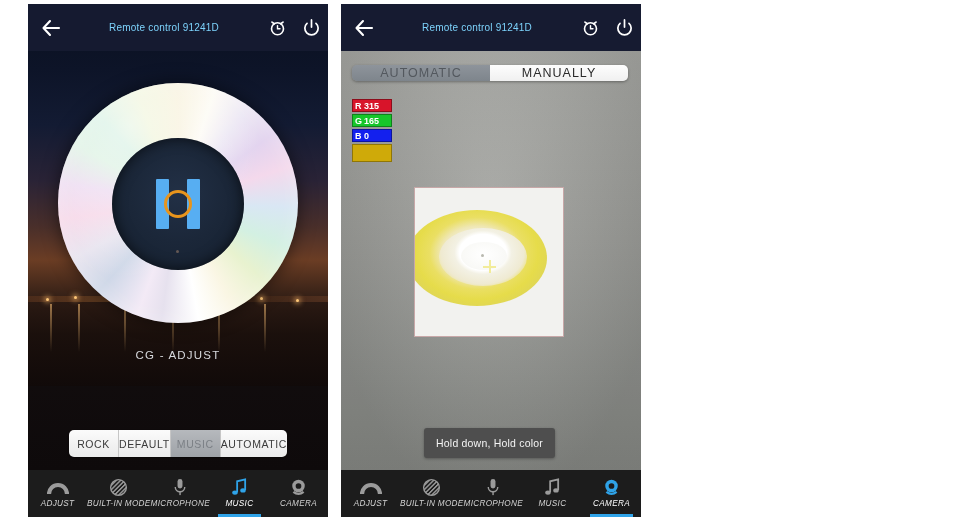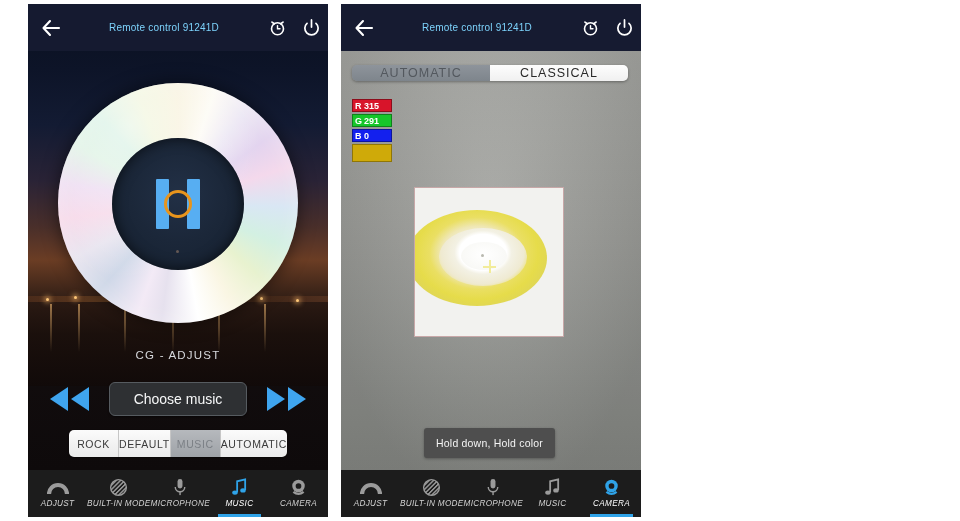--- a/index.html
+++ b/index.html
@@ -200,35 +200,20 @@
           <div class="bar l"></div>
             <div class="bar r"></div>
             <div class="ring"></div>
         </div>
       </div>
       <div class="disc-speck"></div>
     </div>
 
     <div class="track-title">CG - ADJUST</div>
 
-    <div class="ctrl-row">
-      <div class="seek">
-        <svg width="50" height="28" viewBox="0 0 50 28">
-          <path d="M24 2 L24 26 L6 14 Z" fill="#3fa5ef"></path>
-          <path d="M45 2 L45 26 L27 14 Z" fill="#3fa5ef"></path>
-        </svg>
-      </div>
-      <div class="choose-btn">Choose music</div>
-      <div class="seek">
-        <svg width="50" height="28" viewBox="0 0 50 28">
-          <path d="M5 2 L5 26 L23 14 Z" fill="#3fa5ef"></path>
-          <path d="M26 2 L26 26 L44 14 Z" fill="#3fa5ef"></path>
-        </svg>
-      </div>
-    </div>
 
     <div class="seg">
       <div>ROCK</div>
       <div>DEFAULT</div>
       <div class="on">MUSIC</div>
       <div>AUTOMATIC</div>
     </div>
 
     <div class="nav">
       <div class="nav-item">
@@ -308,31 +293,31 @@
       <div class="hdr-ic">
         <svg width="19" height="19" viewBox="0 0 20 20">
             <path d="M5.3 5.6 A7 7 0 1 0 14.7 5.6" stroke="#fff" stroke-width="1.8" fill="none" stroke-linecap="round"></path>
             <path d="M10 2 V9.6" stroke="#fff" stroke-width="1.8" stroke-linecap="round"></path>
           </svg>
       </div>
     </div>
 
     <div class="tabs">
       <div class="tab-auto">AUTOMATIC</div>
-      <div class="tab-man">CLASSICAL</div>
+      <div class="tab-man">MANUALLY</div>
     </div>
 
     <div class="rgb">
       <div class="rgb-row rgb-r">
         <span class="k">R</span>
         <span class="v">315</span>
       </div>
       <div class="rgb-row rgb-g">
         <span class="k">G</span>
-        <span class="v">291</span>
+        <span class="v">165</span>
       </div>
       <div class="rgb-row rgb-b">
         <span class="k">B</span>
         <span class="v">0</span>
       </div>
       <div class="rgb-sw"></div>
     </div>
 
     <div class="preview">
       <div class="tape"></div>

